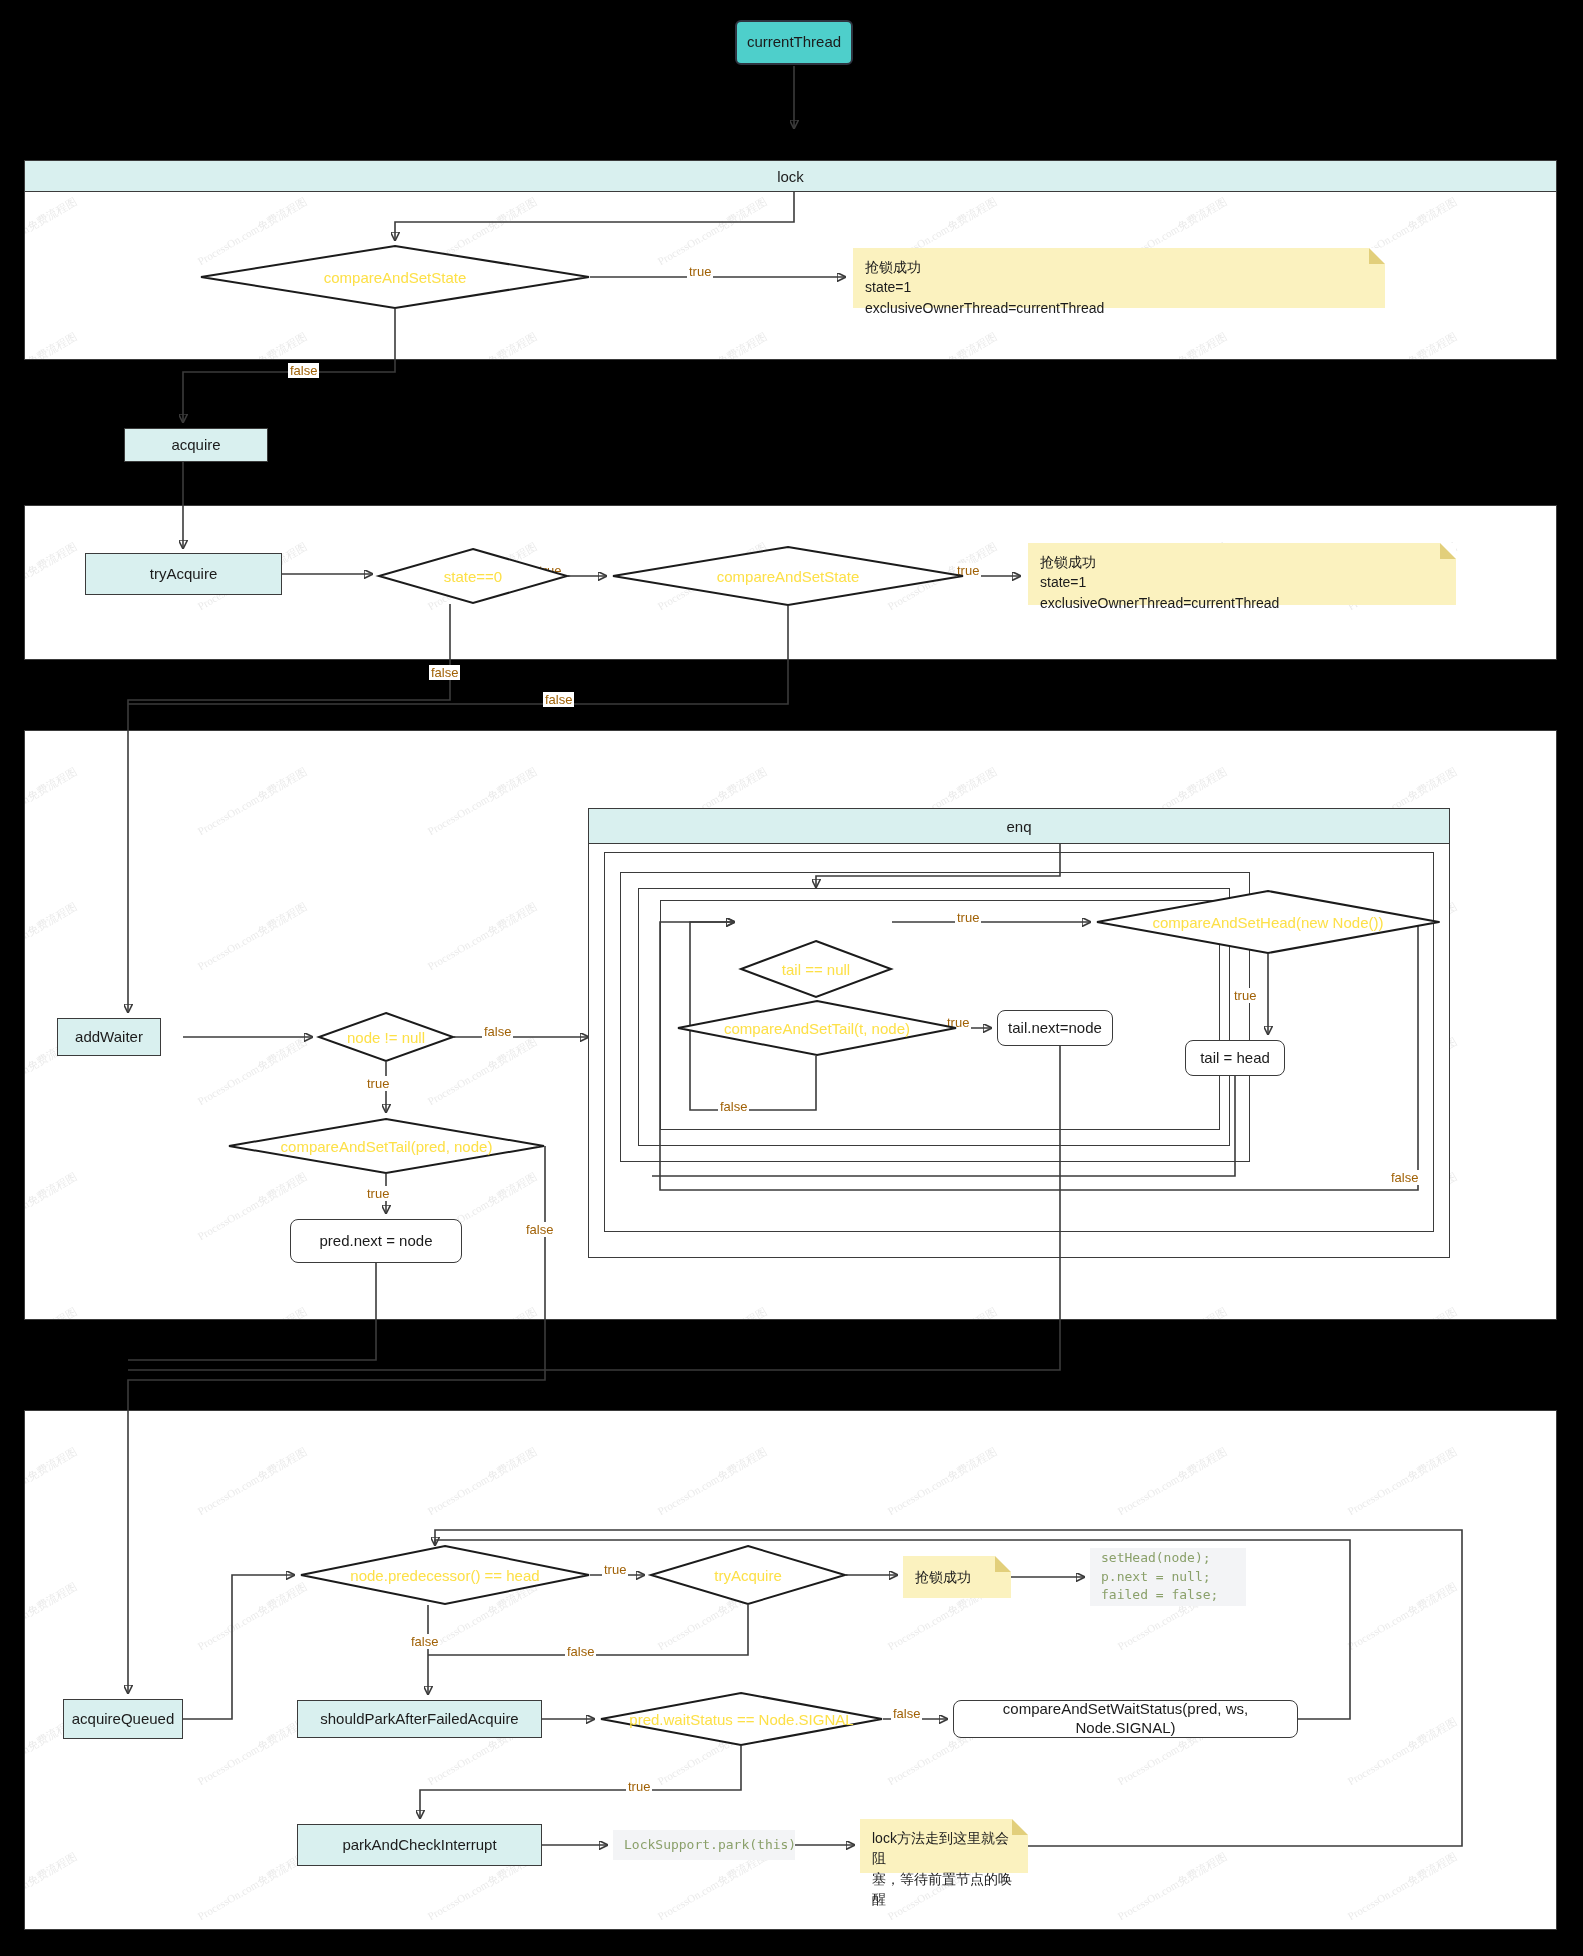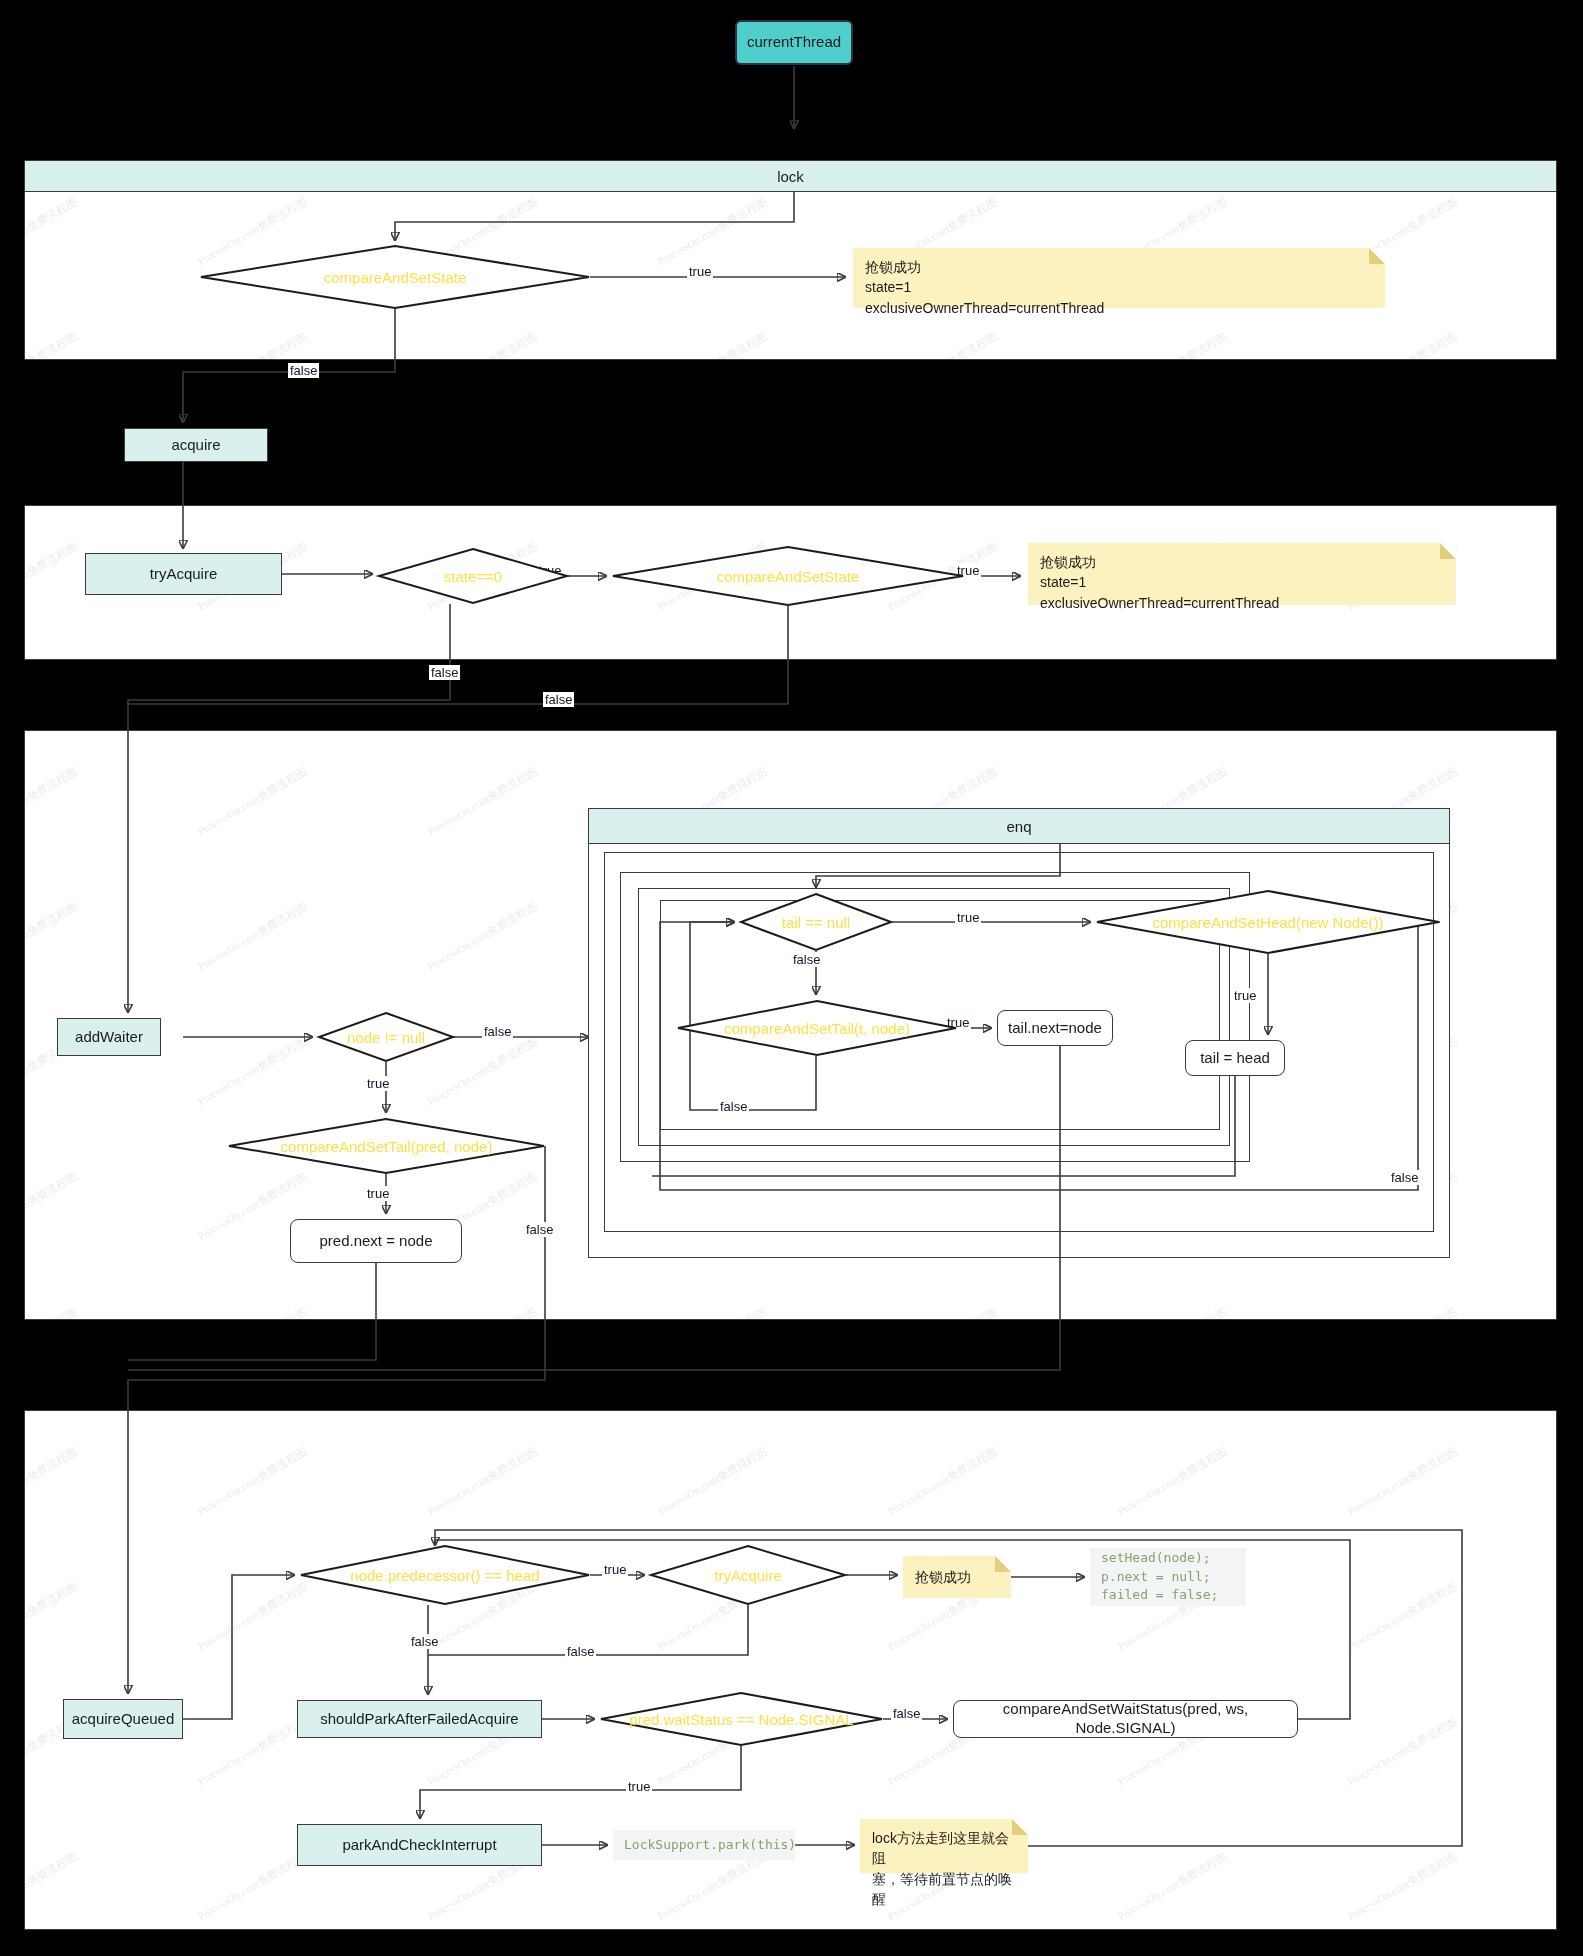--- a/index.html
+++ b/index.html
@@ -127,21 +127,21 @@
     position: absolute;
     inset: 0;
     z-index: 3;
     pointer-events: none;
     overflow: visible;
   }
   .lines path, .lines line { fill: none; stroke: #3b3b3b; stroke-width: 1.6px; }
   .edge-label {
     position: absolute;
     font-size: 13px;
-    color: #0f172a;
+    color: #a16207;
     background: #ffffff;
     padding: 0 2px;
     z-index: 5;
     white-space: nowrap;
   }
   .sub-frame {
     position: absolute;
     border: 1.5px solid #3b3b3b;
     z-index: 2;
   }
@@ -295,21 +295,21 @@
     <svg viewBox="0 0 317 56" preserveAspectRatio="none" width="317" height="56">
       <polygon points="158,1 316,28 158,55 1,28" fill="#ffffff" stroke="#1b1b1b" stroke-width="2"></polygon>
     </svg>
     <div class="dlabel">compareAndSetTail(pred, node)</div>
   </div>
 
   <div class="node box-plain" style="left:290px; top:1219px; width:172px; height:44px;">
     <span>pred.next = node</span>
   </div>
 
-  <div class="diamond" style="left:740px; top:893px; width:152px; height:58px;">
+  <div class="diamond" style="left:740px; top:940px; width:152px; height:58px;">
     <svg viewBox="0 0 152 58" preserveAspectRatio="none" width="152" height="58">
       <polygon points="76,1 151,29 76,57 1,29" fill="#ffffff" stroke="#1b1b1b" stroke-width="2"></polygon>
     </svg>
     <div class="dlabel">tail == null</div>
   </div>
 
   <div class="diamond" style="left:677px; top:1000px; width:280px; height:56px;">
     <svg viewBox="0 0 280 56" preserveAspectRatio="none" width="280" height="56">
       <polygon points="140,1 279,28 140,55 1,28" fill="#ffffff" stroke="#1b1b1b" stroke-width="2"></polygon>
     </svg>

